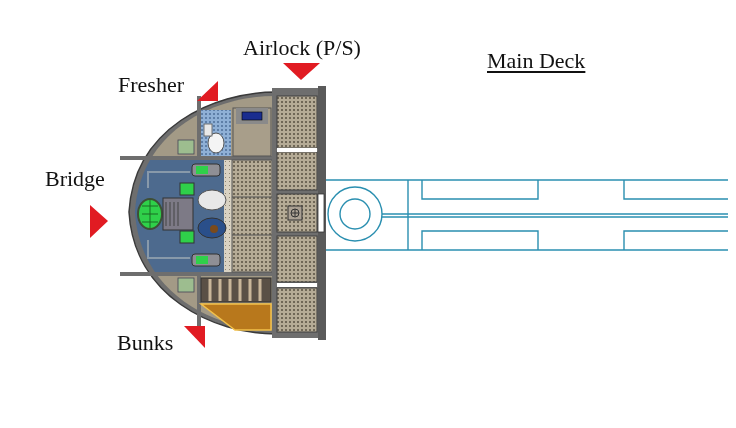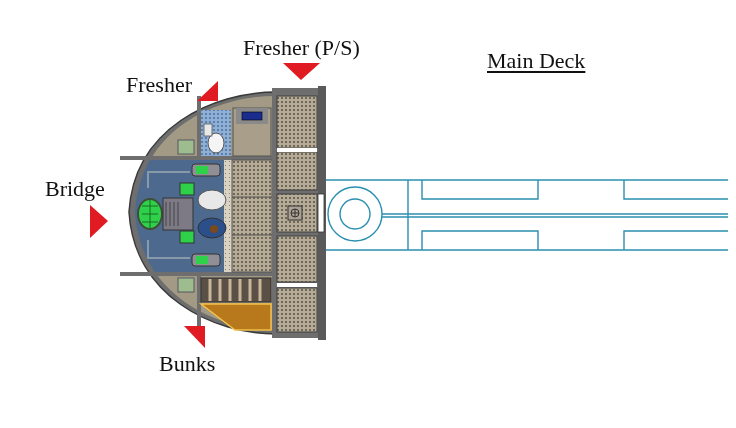--- a/index.html
+++ b/index.html
@@ -126,16 +126,16 @@
 
   <g fill="#e11b22">
     <polygon points="283,63 320,63 301,80"></polygon>
     <polygon points="218,81 218,101 197,101"></polygon>
     <polygon points="90,205 90,238 108,221"></polygon>
     <polygon points="184,326 205,326 205,348"></polygon>
   </g>
 </svg>
 
 <div class="lbl title" style="left:487px;top:50px;">Main Deck</div>
-<div class="lbl" style="left:243px;top:37px;">Fresher (P/S)</div>
-<div class="lbl" style="left:118px;top:74px;margin-left:8px;">Fresher</div>
-<div class="lbl" style="left:45px;top:178px;">Bridge</div>
-<div class="lbl" style="left:117px;top:353px;margin-left:42px;">Bunks</div>
+<div class="lbl" style="left:243px;top:37px;">Airlock (P/S)</div>
+<div class="lbl" style="left:118px;top:74px;">Fresher</div>
+<div class="lbl" style="left:45px;top:168px;">Bridge</div>
+<div class="lbl" style="left:117px;top:332px;">Bunks</div>
 
 </body></html>

